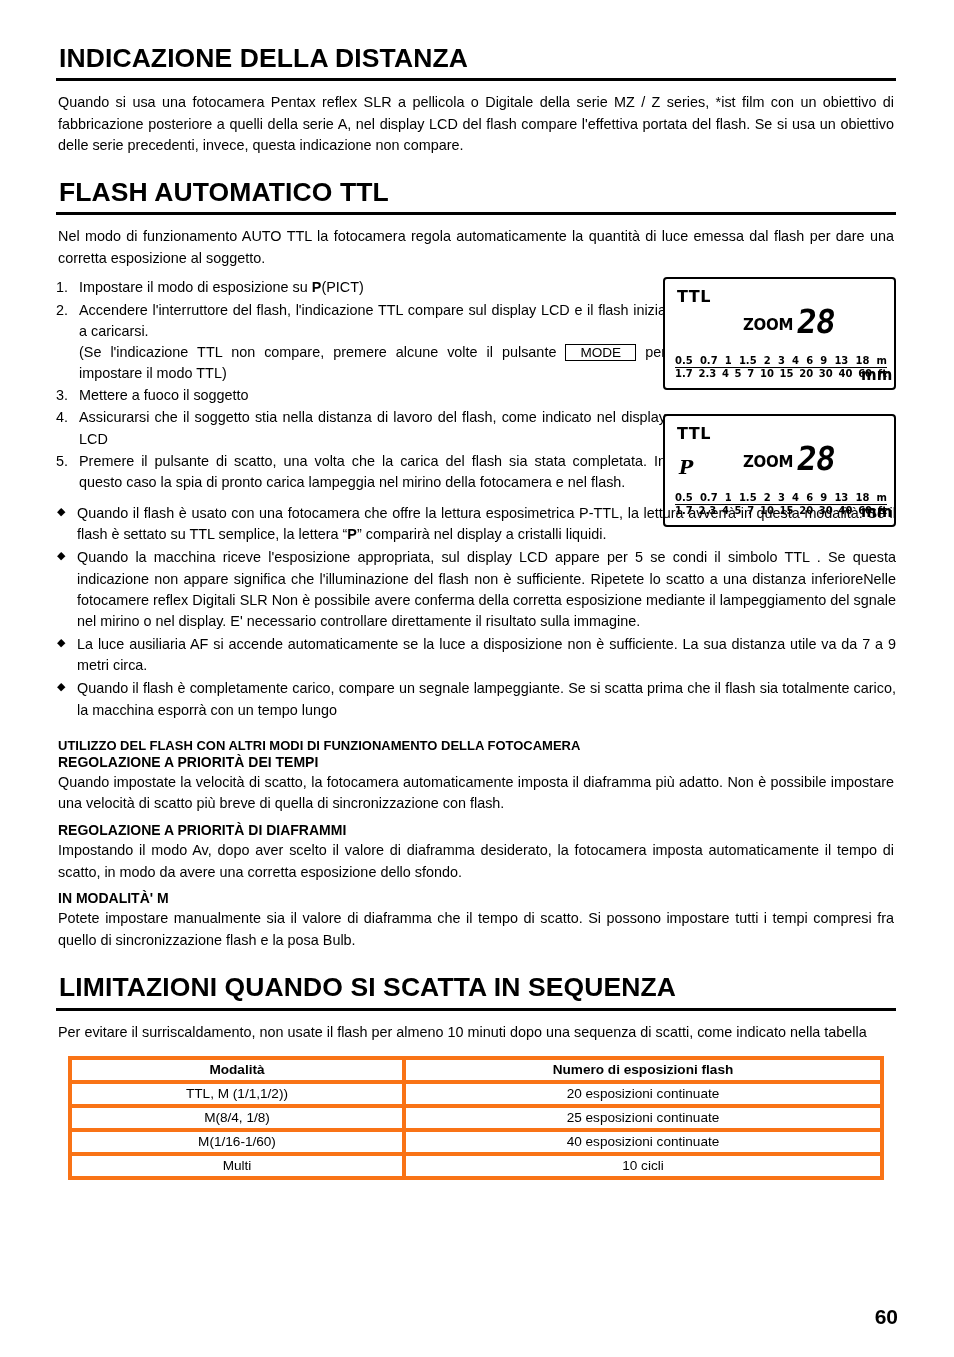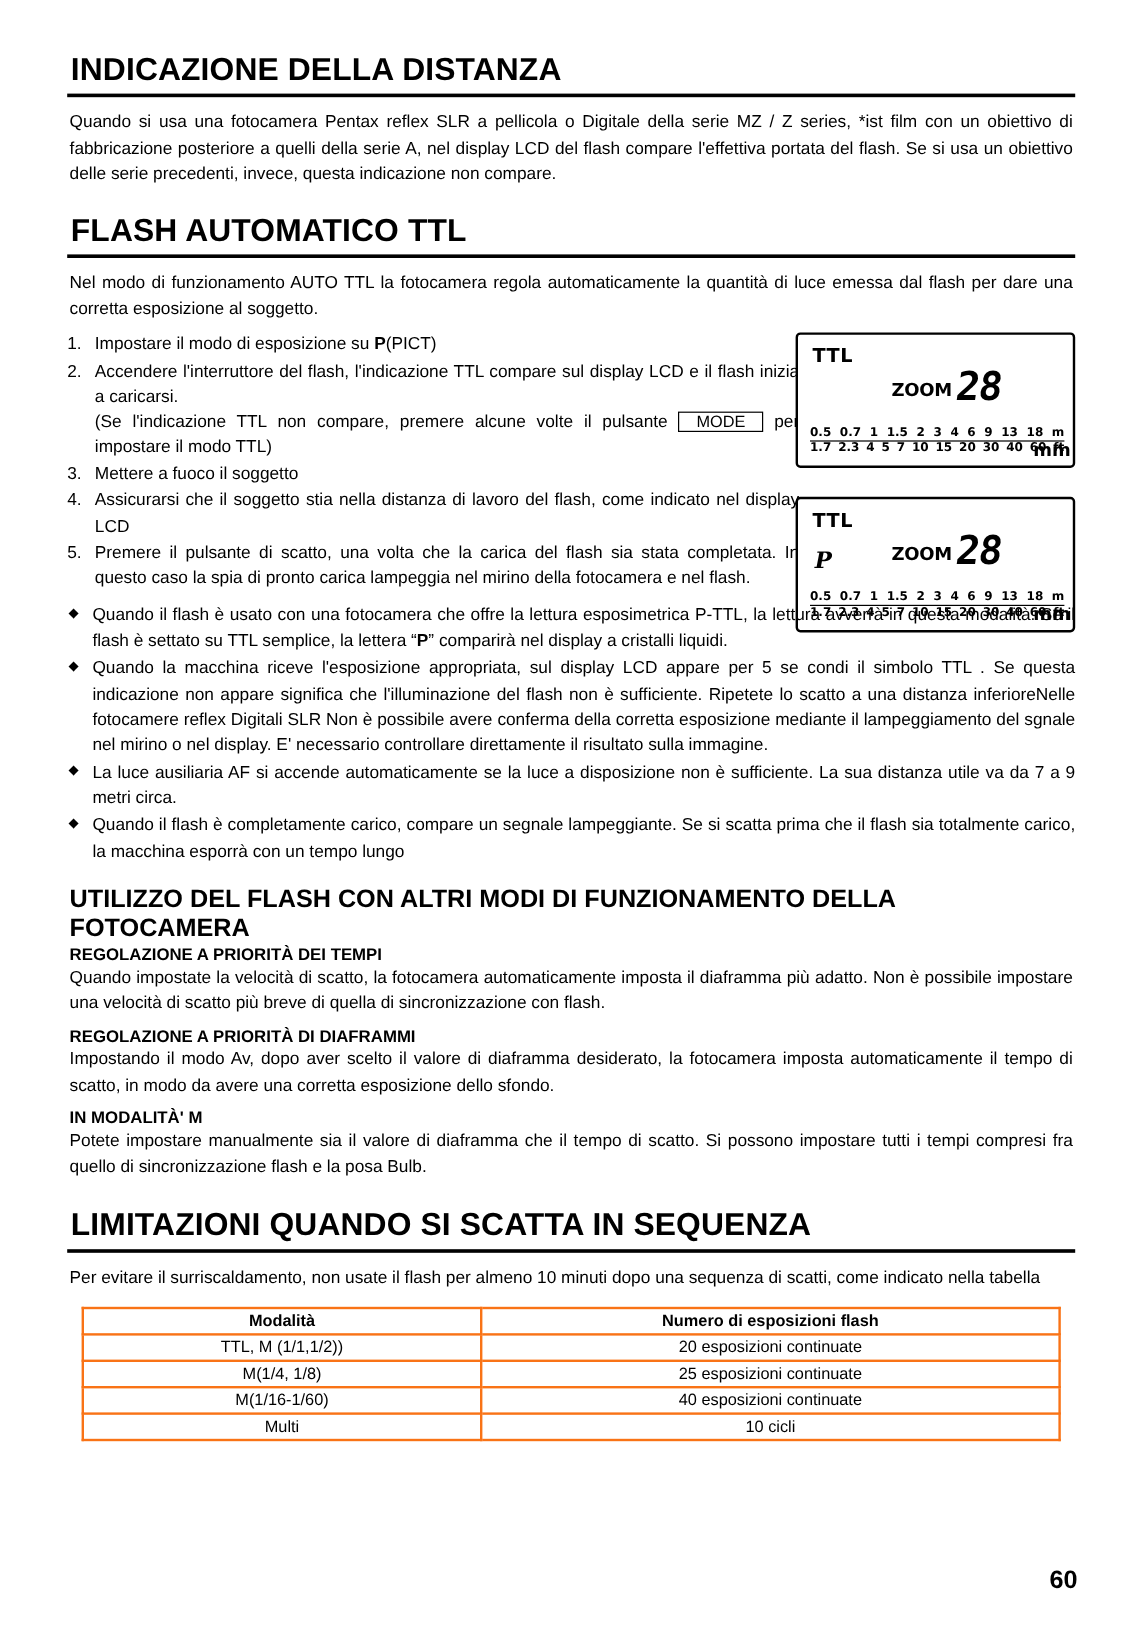--- a/index.html
+++ b/index.html
@@ -193,38 +193,38 @@
   }
   ul.diamonds > li::before {
     content: "\25C6";
     position: absolute;
     left: 1px;
     top: 0px;
     font-size: 11px;
   }
 
   h2.sub {
-    font-size: 21px;
+    font-size: 13px;
     font-weight: bold;
     margin: 17px 0 0 2px;
   }
   h3.sub2 {
     font-size: 14px;
     font-weight: bold;
     margin: 1px 0 0 2px;
   }
 
   table.limits {
     border-collapse: collapse;
     margin: 13px auto 0 auto;
     width: 816px;
     font-size: 13.6px;
   }
   table.limits th, table.limits td {
-    border: 2px solid #f97316;
+    border: 4px solid #f97316;
     text-align: center;
     padding: 2px 0 3px 0;
     font-weight: normal;
   }
   table.limits thead th {
     font-weight: bold;
   }
   table.limits .c1 { width: 330px; }
 
   .pageno {
@@ -390,21 +390,21 @@
           <th class="c1">Modalità</th>
           <th>Numero di esposizioni flash</th>
         </tr>
       </thead>
       <tbody>
         <tr>
           <td class="c1">TTL, M (1/1,1/2))</td>
           <td>20 esposizioni continuate</td>
         </tr>
         <tr>
-          <td class="c1">M(1/4, 1/8)</td>
+          <td class="c1">M(8/4, 1/8)</td>
           <td>25 esposizioni continuate</td>
         </tr>
         <tr>
           <td class="c1">M(1/16-1/60)</td>
           <td>40 esposizioni continuate</td>
         </tr>
         <tr>
           <td class="c1">Multi</td>
           <td>10 cicli</td>
         </tr>

